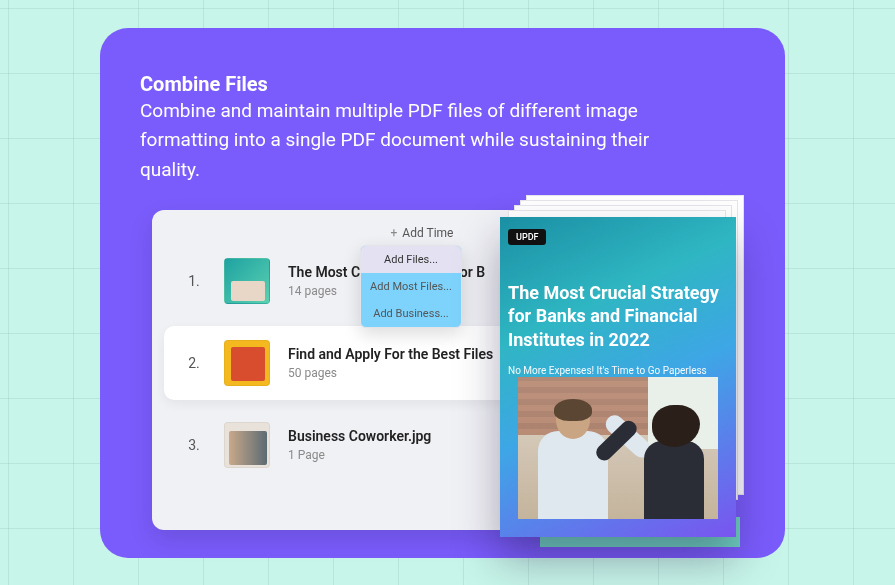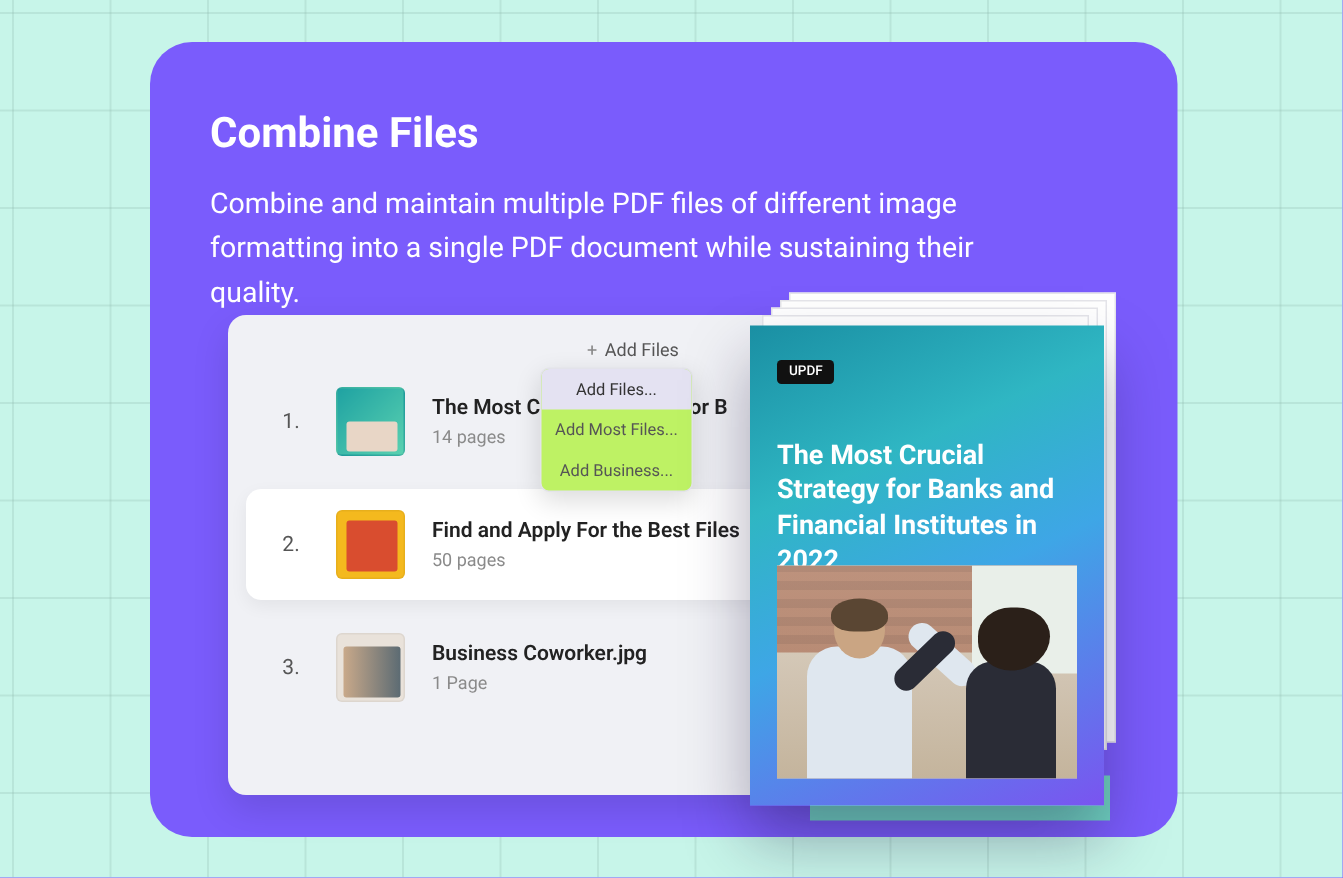--- a/index.html
+++ b/index.html
@@ -25,23 +25,22 @@
     left: 100px;
     top: 28px;
     width: 685px;
     height: 530px;
     background: #7a5cfc;
     border-radius: 28px;
     padding: 44px 40px 40px 40px;
     color: #fff;
   }
   .title {
-    font-size: 28px;
+    font-size: 20px;
     font-weight: 700;
-    margin-bottom: 16px;
   }
   .desc {
     font-size: 19px;
     line-height: 1.55;
     font-weight: 400;
     max-width: 540px;
   }
   .list-panel {
     position: absolute;
     left: 152px;
@@ -101,21 +100,21 @@
   .thumb.t3 { background:#e9e2da; position:relative; }
   .thumb.t3::after { content:""; position:absolute; left:4px; top:8px; width:38px; height:34px; background:linear-gradient(90deg,#c9a98a,#5c6b73); border-radius:2px; }
   .file-meta { display:flex; flex-direction:column; gap:4px; }
   .file-name { font-size: 14px; font-weight: 600; color: #222; white-space: nowrap; }
   .file-pages { font-size: 12px; color: #8a8a8a; }
   .dropdown {
     position: absolute;
     left: 360px;
     top: 245px;
     width: 102px;
-    background: #bef264;
+    background: #7dd3fc;
     border: 1px solid #e3e3ea;
     border-radius: 6px;
     box-shadow: 0 6px 18px rgba(0,0,0,0.14);
     overflow: hidden;
     font-size: 11px;
   }
   .dropdown-item {
     padding: 7px 8px;
     text-align: center;
     color: #555;
@@ -144,21 +143,21 @@
   .stack-sheet.s2 { left: 14px; top: 10px; }
   .stack-sheet.s1 { left: 8px; top: 15px; }
   .preview-doc {
     position: absolute;
     left: 0;
     top: 22px;
     width: 236px;
     height: 320px;
     background: linear-gradient(155deg, #1a8fa3 0%, #2fb6c3 30%, #3ea6e6 55%, #7a54f0 100%);
     box-shadow: 0 22px 40px rgba(30,20,60,0.35);
-    padding: 18px;
+    padding: 8px;
     color: #fff;
   }
   .preview-shadow-bottom {
     position:absolute;
     left: 40px;
     top: 322px;
     width: 200px;
     height: 30px;
     background: #6fd4c1;
   }
@@ -171,20 +170,21 @@
     font-size:9px;
     padding:3px 8px;
     border-radius:3px;
     font-weight:500;
     margin-bottom: 36px;
   }
   .doc-title {
     font-size: 18px;
     font-weight: 700;
     line-height: 1.3;
+    margin-bottom: 14px;
   }
   .doc-sub {
     font-size: 10px;
     font-weight: 400;
     opacity: 0.95;
   }
   .doc-photo {
     position: absolute;
     left: 18px;
     bottom: 18px;
@@ -220,21 +220,21 @@
 <div class="grid-bg"></div>
 
 <div class="card">
   <div class="title">Combine Files</div>
   <div class="desc">Combine and maintain multiple PDF files of different image formatting into a single PDF document while sustaining their quality.</div>
 </div>
 
 <div class="list-panel">
   <div class="add-files-btn">
     <span class="plus">+</span>
-    <span>Add Files</span>
+    <span>Add Time</span>
   </div>
 
   <div class="file-row">
     <div class="num">1.</div>
     <div class="thumb t1"></div>
     <div class="file-meta">
       <div class="file-name">The Most Crucial Strategy for B</div>
       <div class="file-pages">14 pages</div>
     </div>
   </div>

